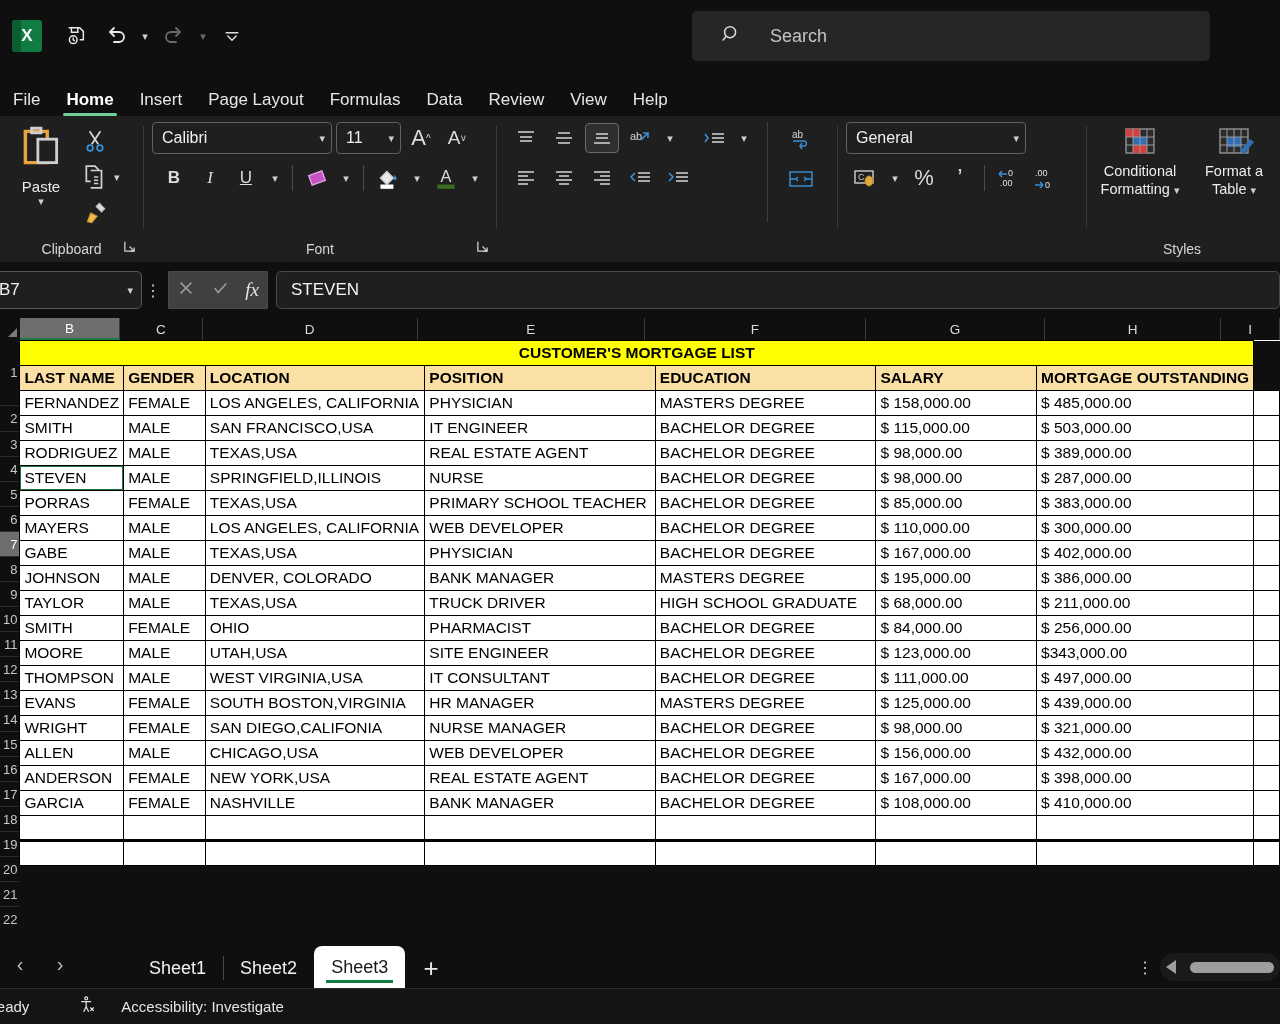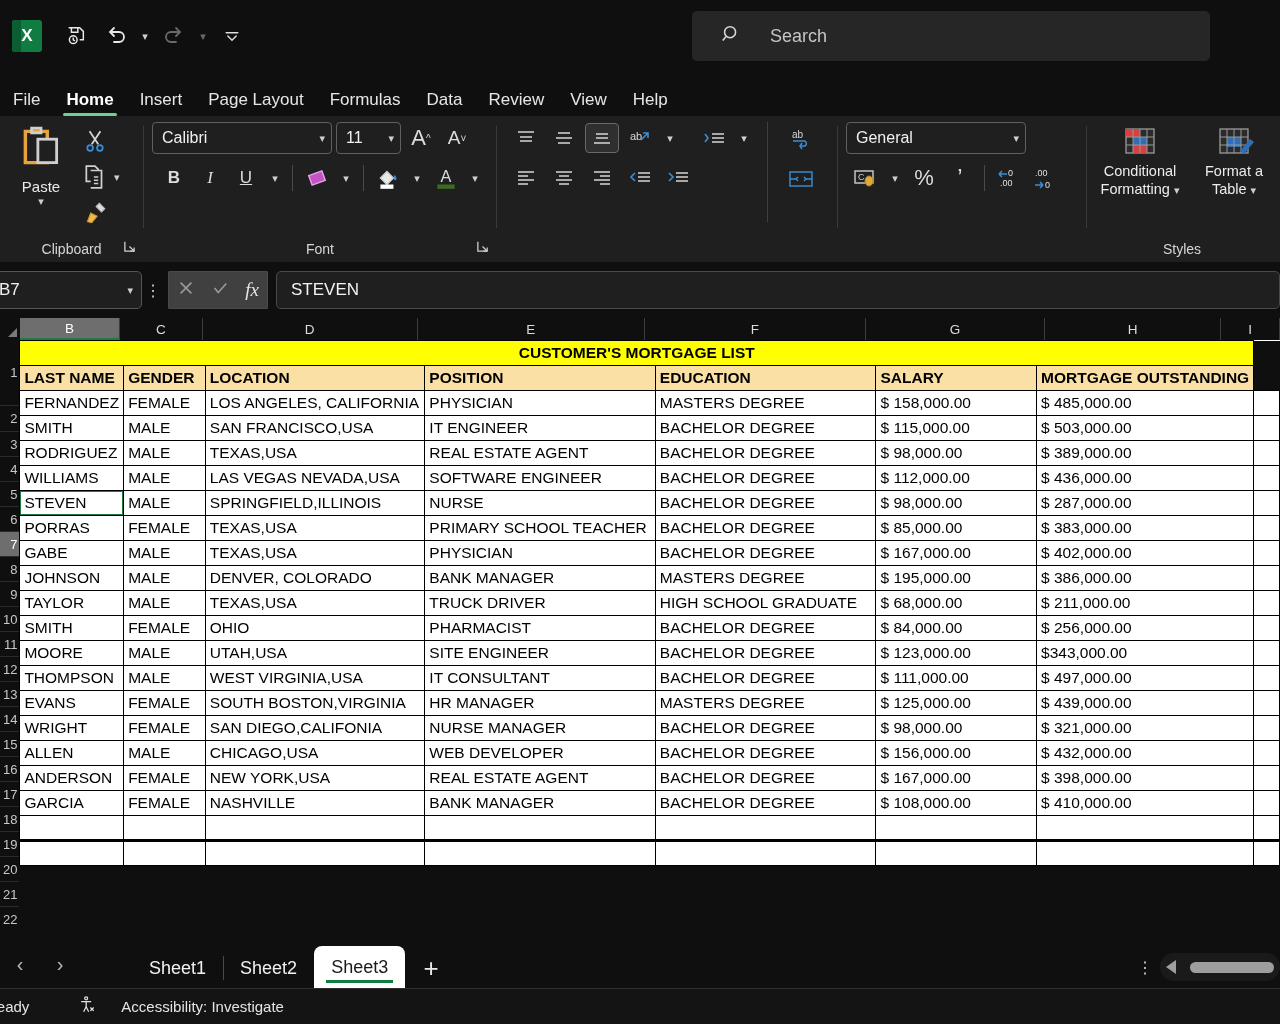--- a/index.html
+++ b/index.html
@@ -672,47 +672,47 @@
               <td>RODRIGUEZ</td>
               <td>MALE</td>
               <td>TEXAS,USA</td>
               <td>REAL ESTATE AGENT</td>
               <td>BACHELOR DEGREE</td>
               <td>$ 98,000.00</td>
               <td>$ 389,000.00</td>
               <td class="blank"></td>
             </tr>
             <tr>
-              <td>WILLIAMS</td>
-              <td>MALE</td>
-              <td>LAS VEGAS NEVADA,USA</td>
-              <td>SOFTWARE ENGINEER</td>
-              <td>BACHELOR DEGREE</td>
-              <td>$ 112,000.00</td>
-              <td>$ 436,000.00</td>
-              <td class="blank"></td>
-            </tr>
-            <tr>
               <td class="selcell">STEVEN</td>
               <td>MALE</td>
               <td>SPRINGFIELD,ILLINOIS</td>
               <td>NURSE</td>
               <td>BACHELOR DEGREE</td>
               <td>$ 98,000.00</td>
               <td>$ 287,000.00</td>
               <td class="blank"></td>
             </tr>
             <tr>
               <td>PORRAS</td>
               <td>FEMALE</td>
               <td>TEXAS,USA</td>
               <td>PRIMARY SCHOOL TEACHER</td>
               <td>BACHELOR DEGREE</td>
               <td>$ 85,000.00</td>
               <td>$ 383,000.00</td>
+              <td class="blank"></td>
+            </tr>
+            <tr>
+              <td>MAYERS</td>
+              <td>MALE</td>
+              <td>LOS ANGELES, CALIFORNIA</td>
+              <td>WEB DEVELOPER</td>
+              <td>BACHELOR DEGREE</td>
+              <td>$ 110,000.00</td>
+              <td>$ 300,000.00</td>
               <td class="blank"></td>
             </tr>
             <tr>
               <td>GABE</td>
               <td>MALE</td>
               <td>TEXAS,USA</td>
               <td>PHYSICIAN</td>
               <td>BACHELOR DEGREE</td>
               <td>$ 167,000.00</td>
               <td>$ 402,000.00</td>

